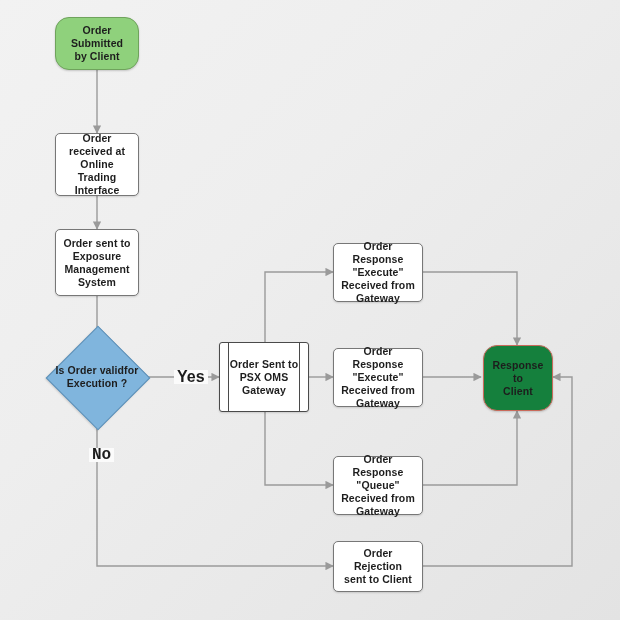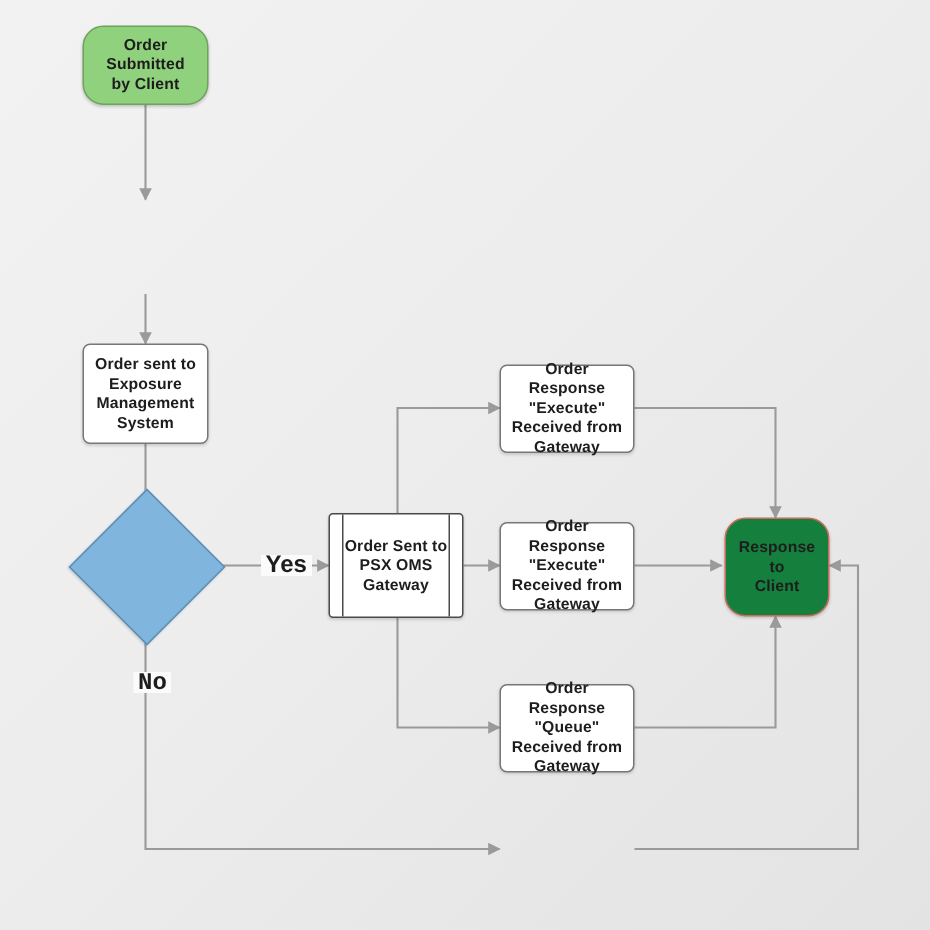--- a/index.html
+++ b/index.html
@@ -147,30 +147,37 @@
 
       <path d="M 423 566 L 572 566 L 572 377 L 553 377"></path>
     </g>
   </svg>
 
   <div class="node shape-terminator-green" style="left:55px; top:17px; width:84px; height:53px;">
     <span class="txt">Order Submitted
 by Client</span>
   </div>
 
+  <div class="node shape-process" style="left:55px; top:133px; width:84px; height:63px;">
+    <span class="txt">Order received at
+Online Trading
+Interface</span>
+  </div>
 
   <div class="node shape-process" style="left:55px; top:229px; width:84px; height:67px;">
     <span class="txt">Order sent to
 Exposure
 Management
 System</span>
   </div>
 
   <div class="node shape-decision" style="left:42px; top:339px; width:110px; height:76px;">
     <span class="diamond"></span>
+    <span class="txt">Is Order validfor
+Execution ?</span>
   </div>
 
   <div class="node shape-predefined" style="left:219px; top:342px; width:90px; height:70px;">
     <span class="bar left"></span>
     <span class="bar right"></span>
     <span class="txt">Order Sent to
 PSX OMS
 Gateway</span>
   </div>
 
@@ -188,20 +195,24 @@
 Gateway</span>
   </div>
 
   <div class="node shape-process" style="left:333px; top:456px; width:90px; height:59px;">
     <span class="txt">Order Response
 "Queue"
 Received from
 Gateway</span>
   </div>
 
+  <div class="node shape-process" style="left:333px; top:541px; width:90px; height:51px;">
+    <span class="txt">Order Rejection
+sent to Client</span>
+  </div>
 
   <div class="node shape-terminator-red" style="left:483px; top:345px; width:70px; height:66px;">
     <span class="txt">Response to
 Client</span>
   </div>
 
   <div class="edge-label" style="left:174px; top:370px;">Yes</div>
   <div class="edge-label" style="left:89px; top:448px;font-family:Liberation Mono, monospace;">No</div>
 
 </div>

